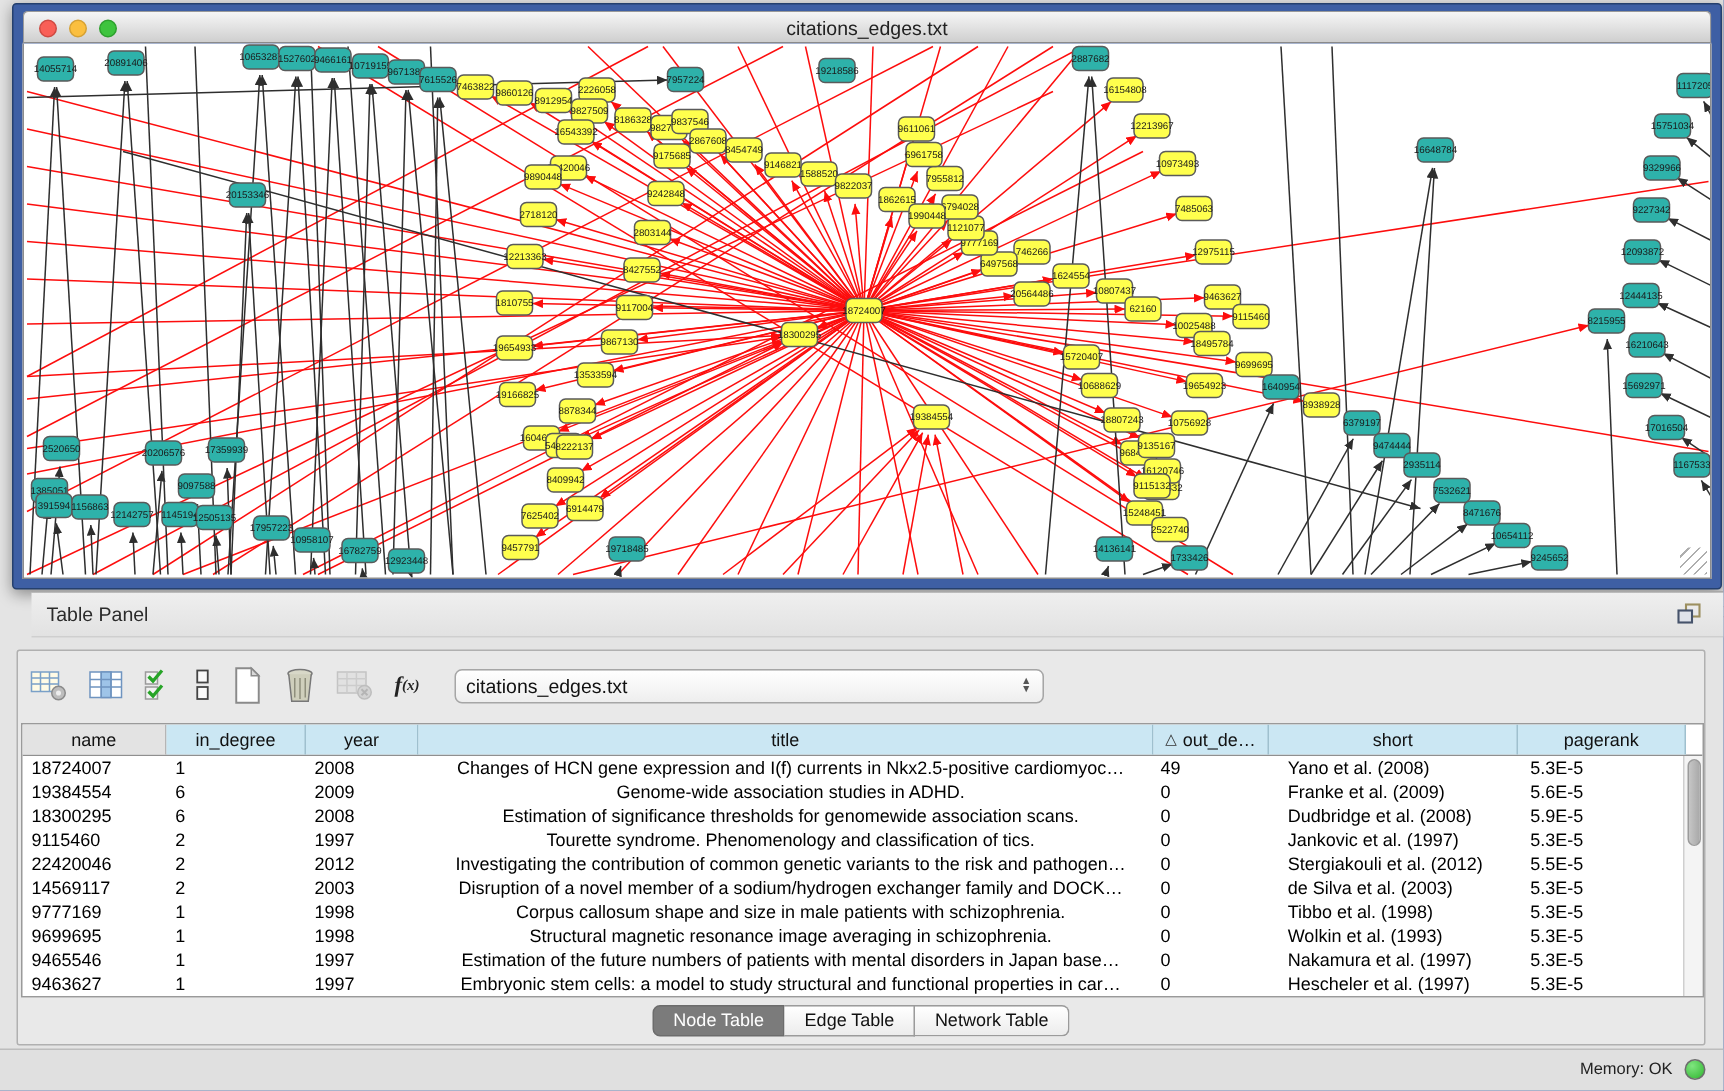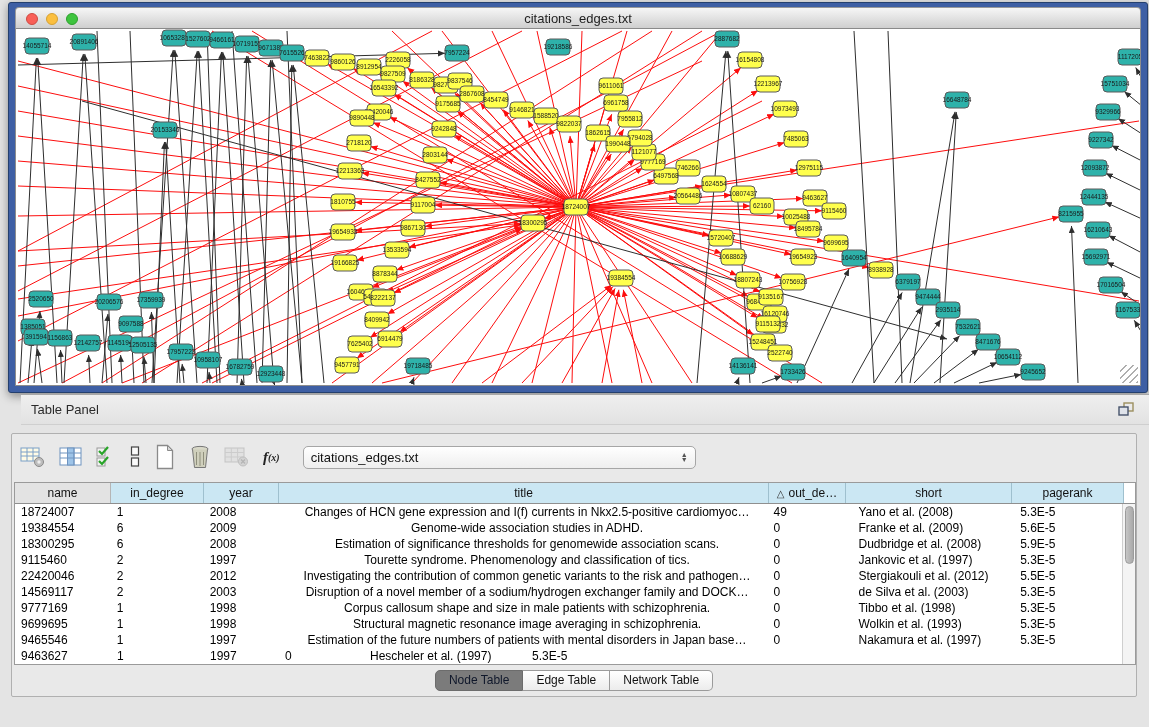--- a/index.html
+++ b/index.html
@@ -58,21 +58,21 @@
   .vscroll { position:absolute; right:0; top:21px; bottom:0; width:13px;
     background:#f4f4f4; border-left:1px solid #cfcfcf; }
   .thumb { position:absolute; left:1.5px; top:2px; width:9px; height:58px; border-radius:5px;
     background:linear-gradient(90deg,#c6c6c6,#a9a9a9); border:1px solid #9b9b9b; }
 
   .tabbar { position:absolute; left:0; bottom:5px; width:100%; display:flex; justify-content:center; }
   .tab { height:21px; line-height:19px; padding:0 13px; font-size:12px; color:#111;
     background:linear-gradient(#ffffff,#ececec); border:1px solid #9b9b9b; border-left:none; }
   .tab:first-child { border-left:1px solid #9b9b9b; border-radius:5px 0 0 5px; }
   .tab:last-child { border-radius:0 5px 5px 0; }
-  .tab.selected { background:#7b7b7b; color:#0f172a; border-color:#6c6c6c; }
+  .tab.selected { background:#7b7b7b; color:#ffffff; border-color:#6c6c6c; }
 
   .statusbar { position:absolute; left:0; top:699px; width:1149px; height:28px;
     background:#e0e0e0; border-top:1px solid #bdbdbd; }
   .mem { position:absolute; right:34px; top:7px; font-size:11px; color:#222; }
   .mem-dot { position:absolute; right:12px; top:6px; width:14px; height:14px; border-radius:50%;
     background:radial-gradient(circle at 35% 30%, #7fe57f, #2fb52f); border:1px solid #6d6d6d; }
 </style>
 </head>
 <body>
 
@@ -973,30 +973,35 @@
             <div class="td c2" style="width: 75px;">1997</div>
             <div class="td c3" style="width: 490px;">Estimation of the future numbers of patients with mental disorders in Japan base…</div>
             <div class="td c4" style="width: 77px;">0</div>
             <div class="td c5" style="width: 166px;">Nakamura et al. (1997)</div>
             <div class="td c6" style="width: 112px;">5.3E-5</div>
           </div>
           <div class="tr">
             <div class="td c0" style="width: 96px;">9463627</div>
             <div class="td c1" style="width: 93px;">1</div>
             <div class="td c2" style="width: 75px;">1997</div>
+            <div class="td c3" style="width: 490px;">Embryonic stem cells: a model to study structural and functional properties in car…</div>
             <div class="td c4" style="width: 77px;">0</div>
             <div class="td c5" style="width: 166px;">Hescheler et al. (1997)</div>
             <div class="td c6" style="width: 112px;">5.3E-5</div>
           </div>
         </div>
       <div class="vscroll">
         <div class="thumb"></div>
       </div>
     </div>
 
     <div class="tabbar">
         <div class="tab selected">Node Table</div>
         <div class="tab">Edge Table</div>
         <div class="tab">Network Table</div>
       </div>
   </div>
 
+  <div class="statusbar">
+    <span class="mem">Memory: OK</span>
+    <span class="mem-dot"></span>
+  </div>
 </div>
 
 </body></html>

